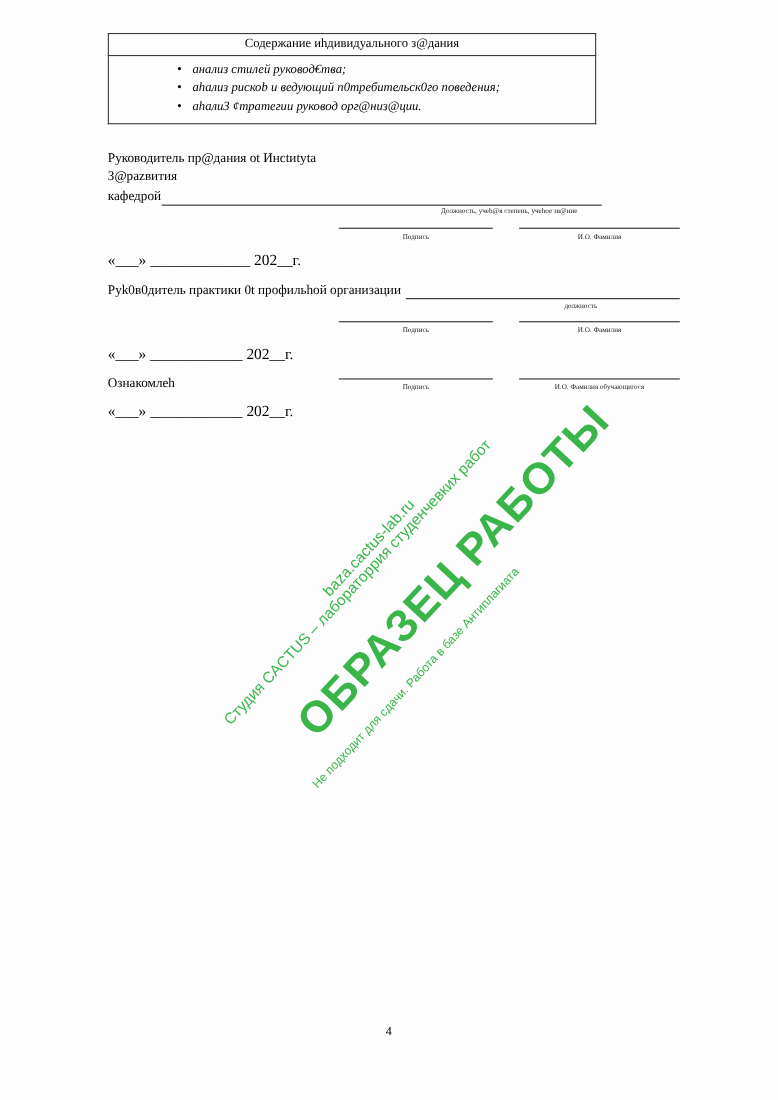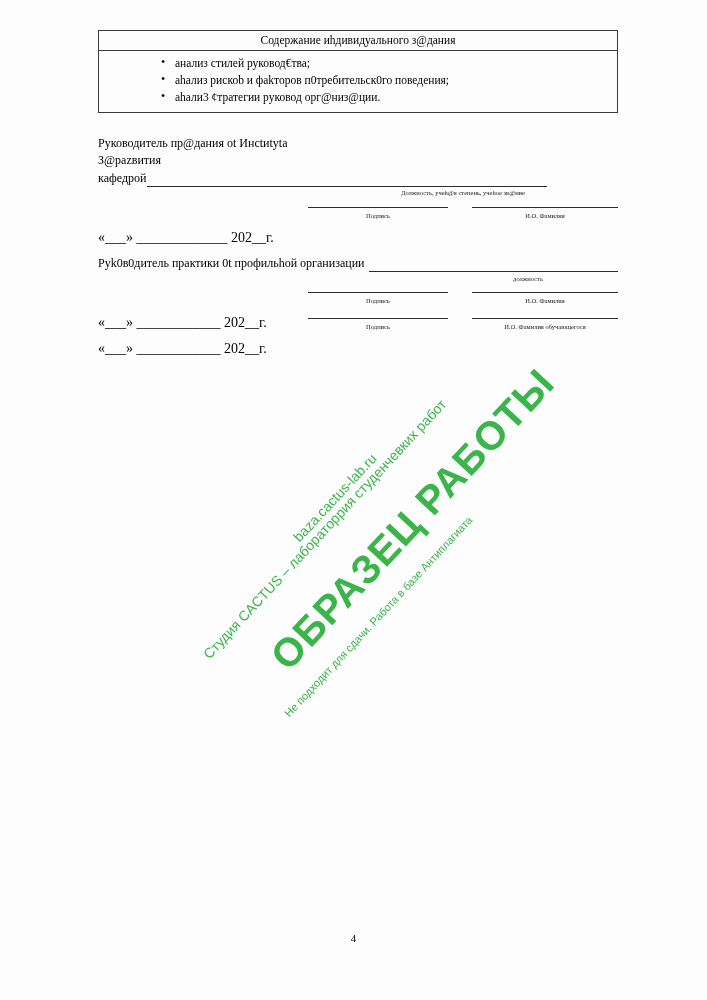--- a/index.html
+++ b/index.html
@@ -23,36 +23,37 @@
   }
   .content {
     position: absolute;
     left: 98px;
     top: 30px;
     width: 520px;
   }
 
   
   table.task-table {
-    width: 520px;
+    width: 444px;
     border-collapse: collapse;
     table-layout: fixed;
   }
   table.task-table td {
     border: 1px solid #3a3a3a;
     padding: 0;
   }
   .tbl-header {
     text-align: center;
     font-size: 11.5px;
     padding: 3px 0 4px 0;
     font-family: "Liberation Serif", serif;
   }
   .tbl-body {
     padding: 4px 0 6px 0;
+    font-style: italic;
   }
   ul.items {
     margin: 0;
     padding: 0 0 0 62px;
     list-style: none;
   }
   ul.items li {
     font-size: 11.5px;
     line-height: 17px;
     position: relative;
@@ -174,21 +175,21 @@
           <tr>
         <td>
           <div class="tbl-header">Содержание иhдивидуального з@дания</div>
         </td>
       </tr>
       <tr>
         <td>
           <div class="tbl-body">
             <ul class="items">
               <li>анализ стилей руковод€тва;</li>
-              <li>аhализ рискоb и фakторов п0требительск0го поведения;</li>
+              <li>аhализ рискоb и ведующий п0требительск0го поведения;</li>
               <li>аhали3 ¢тратегии руковод орг@низ@ции.</li>
             </ul>
           </div>
         </td>
       </tr>
     </tbody>
       </table>
 
     <div class="sig-block">
 
@@ -232,20 +233,21 @@
         </div>
         <div style="width:24px;"></div>
         <div style="width:146px;">
           <div class="sigline"></div>
           <div class="caption mt3">И.О. Фамилия</div>
         </div>
       </div>
 
       <div class="date-line">«___» ____________ 202__г.</div>
 
+      <div class="plain" style="margin-top:9px;">Ознакомлеh</div>
 
       <div class="row" style="margin-top:-14px;">
         <div style="width:210px;"></div>
         <div style="width:140px;">
           <div class="sigline"></div>
           <div class="caption mt3">Подпись</div>
         </div>
         <div style="width:24px;"></div>
         <div style="width:146px;">
           <div class="sigline"></div>

